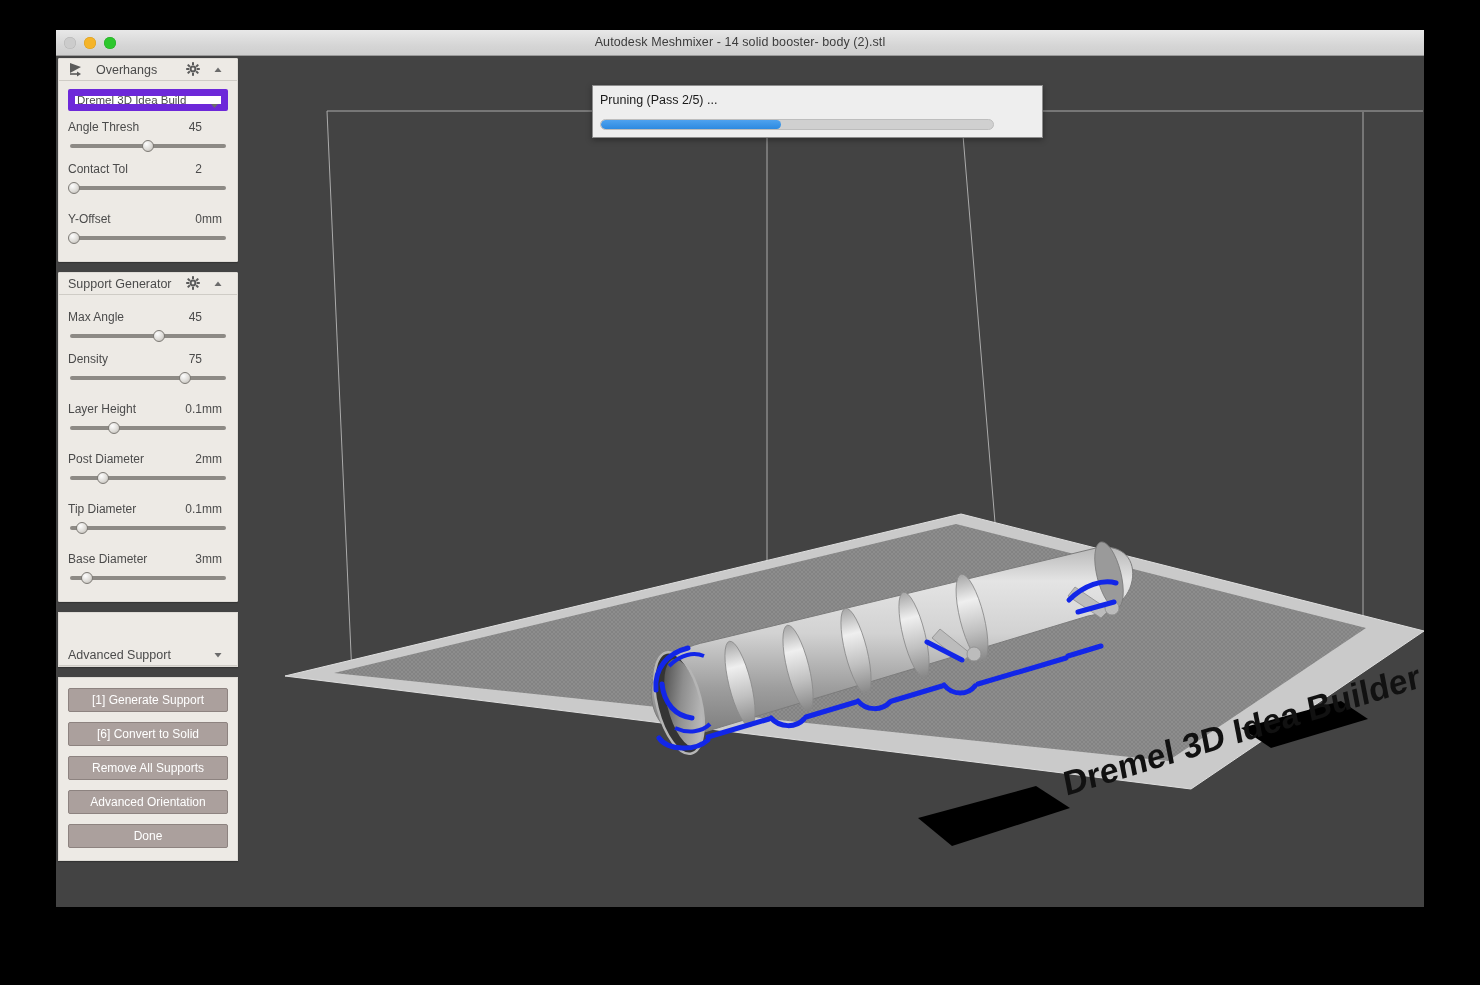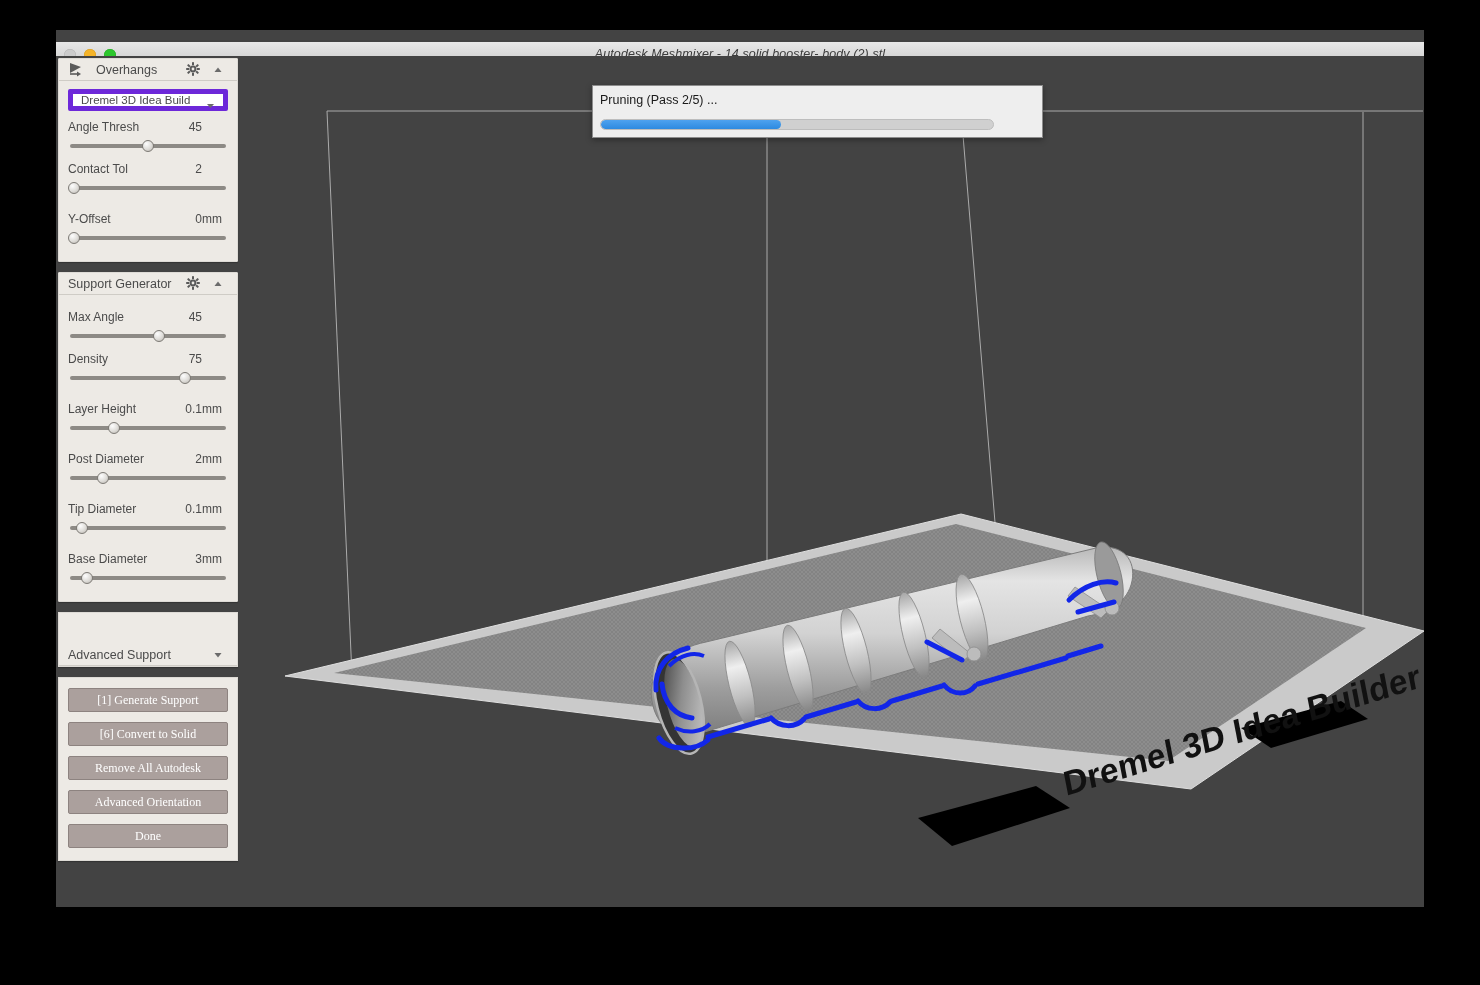--- a/index.html
+++ b/index.html
@@ -19,27 +19,26 @@
     top: 30px;
     width: 1368px;
     height: 877px;
     background: #434343;
     box-shadow: 0 0 0 0 #000;
     overflow: hidden;
   }
 
   #titlebar {
     position: absolute;
-    left: 0; top: 12px;
+    left: 0; top: 0;
     width: 100%;
     height: 26px;
     background: linear-gradient(to bottom, #e8e8e8 0%, #d6d6d6 60%, #cecece 100%);
     border-bottom: 1px solid #9a9a9a;
     box-sizing: border-box;
-    font-style: italic;
   }
   #window-title {
     position: absolute;
     left: 0; right: 0; top: 0;
     line-height: 25px;
     text-align: center;
     font-size: 12.5px;
     color: #3c3c3c;
     letter-spacing: 0.1px;
   }
@@ -97,25 +96,25 @@
   }
   .ph-icon { width: 16px; height: 16px; flex: 0 0 auto; }
   .ph-flagicon { width: 22px; height: 16px; margin-right: 6px; flex: 0 0 auto; }
   .ph-gear { margin-right: 10px; }
 
   .panel-body { padding: 8px 9px 12px 9px; }
 
   .dropdown {
     height: 22px;
     background: #ffffff;
-    border: 5px solid #6d28d9;
+    border: 7px solid #6d28d9;
     border-radius: 2px;
     display: flex;
     align-items: center;
-    padding: 0 8px;
+    padding: 0 2px;
     box-sizing: border-box;
     margin-bottom: 9px;
   }
   .dropdown .dd-label {
     flex: 1;
     font-size: 11.5px;
     color: #4b4b4b;
     white-space: nowrap;
     overflow: hidden;
   }
@@ -177,21 +176,21 @@
     display: block;
     width: 100%;
     height: 24px;
     line-height: 22px;
     margin-bottom: 10px;
     background: #aba09d;
     border: 1px solid #8d8380;
     border-radius: 2px;
     color: #ffffff;
     font-size: 12px;
-    font-family: Liberation Serif, serif;
+    font-family: Liberation Sans, sans-serif;
     text-align: center;
     box-sizing: border-box;
     padding: 0;
     cursor: default;
   }
   .action-btn:last-child { margin-bottom: 0; }
 
   
   #progress-dialog {
     position: absolute;
@@ -520,21 +519,21 @@
           <svg width="12" height="12" viewBox="0 0 12 12">
             <path d="M2.5 4 L6 8.4 L9.5 4 Z" fill="#6b6b6b"></path>
           </svg>
         </span>
       </div>
     </div>
 
     <div id="action-card">
       <button class="action-btn">[1] Generate Support</button>
       <button class="action-btn">[6] Convert to Solid</button>
-      <button class="action-btn">Remove All Autodesk</button>
+      <button class="action-btn">Remove All Supports</button>
       <button class="action-btn">Advanced Orientation</button>
       <button class="action-btn">Done</button>
     </div>
 
   </div>
 
   <div id="progress-dialog">
     <div id="progress-label">Pruning (Pass 2/5) ...</div>
     <div id="progress-track">
       <div id="progress-fill" style="width: 46%;"></div>

